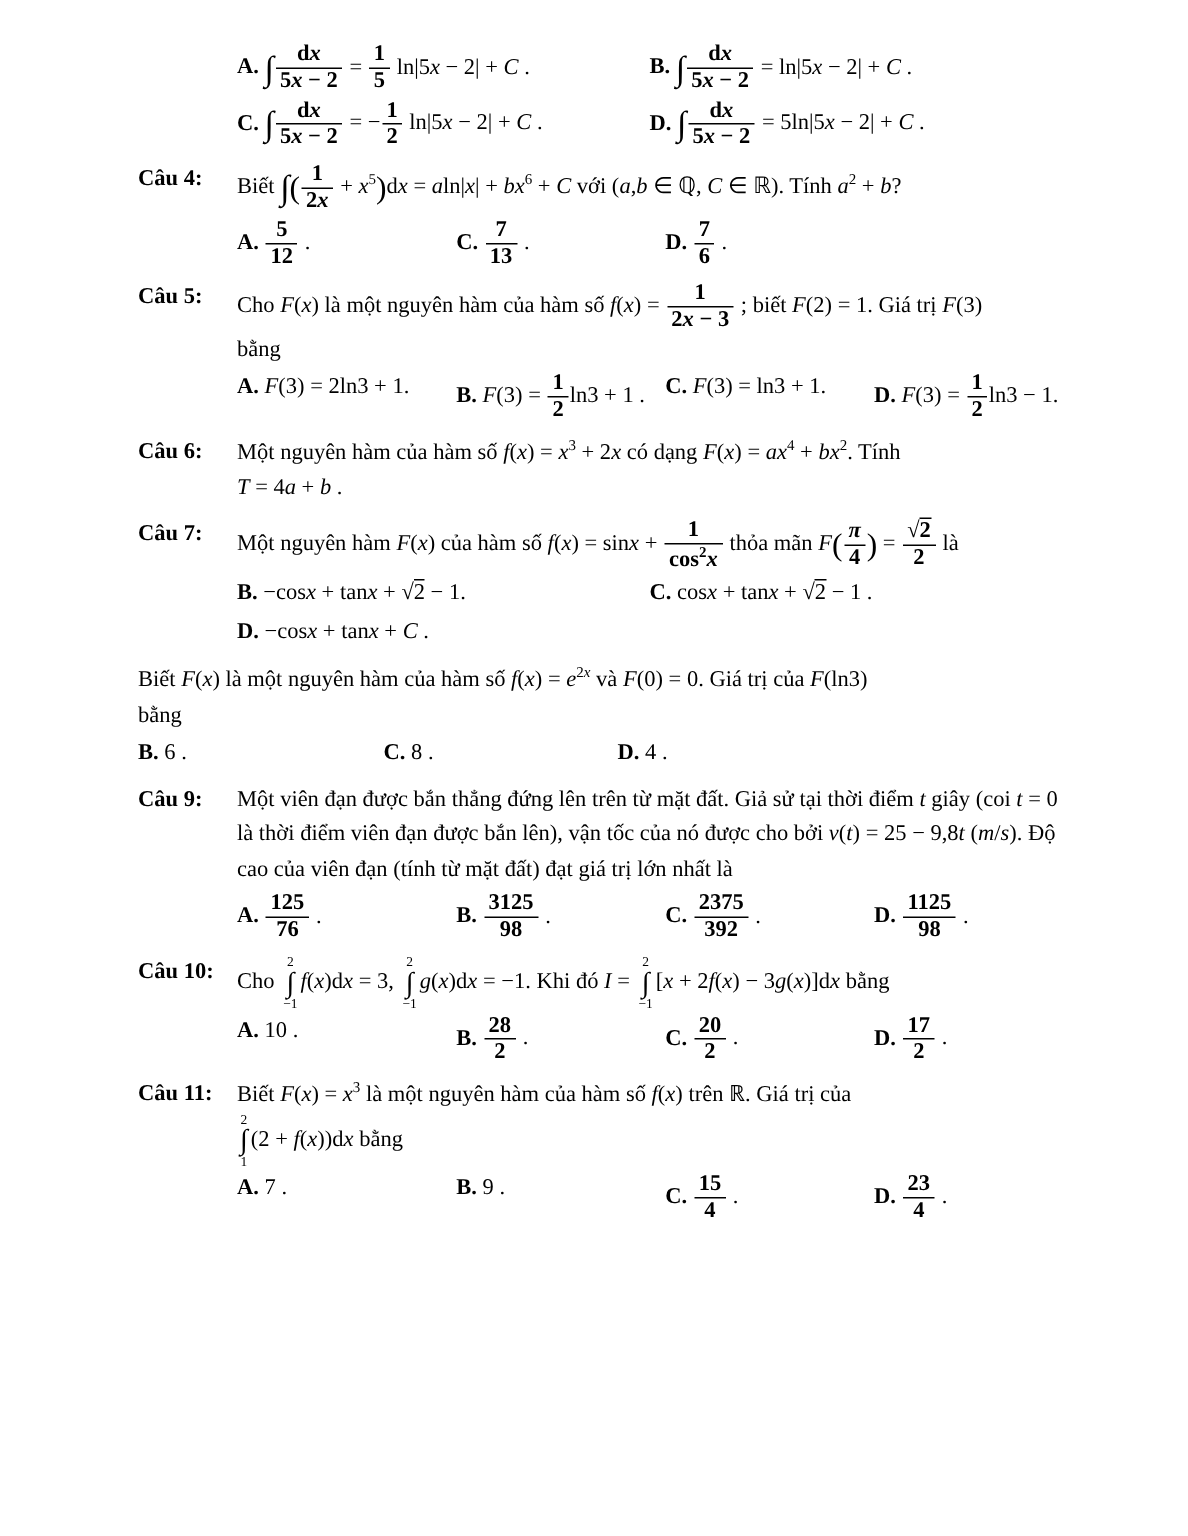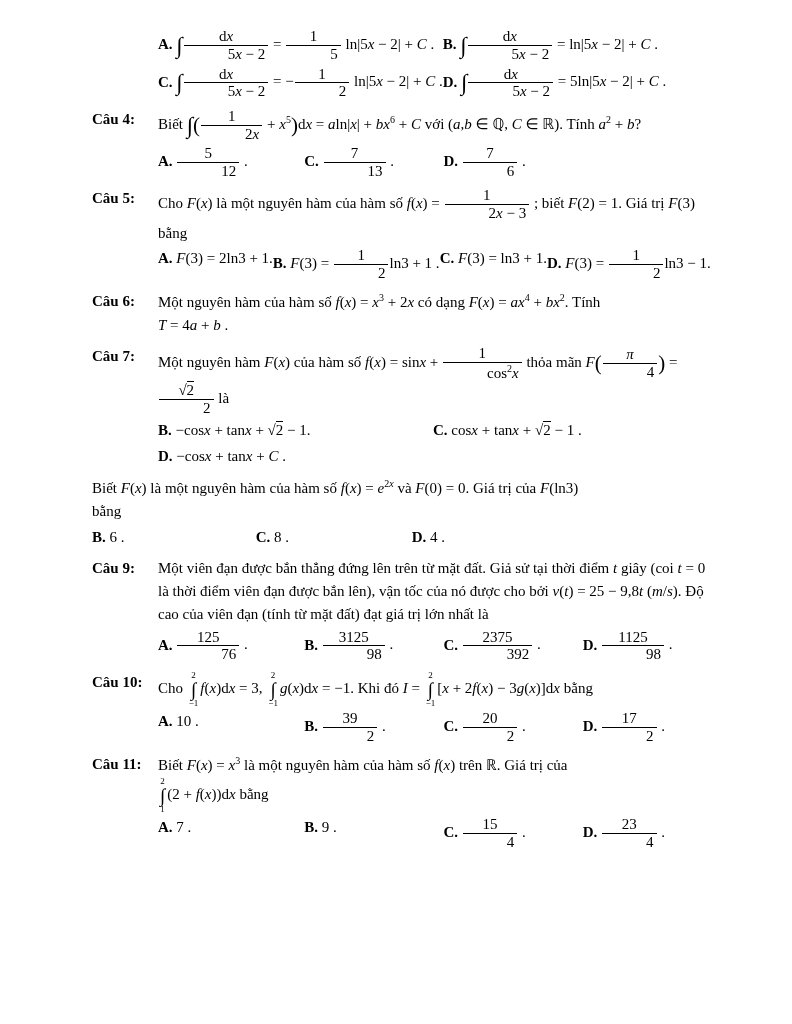--- a/index.html
+++ b/index.html
@@ -16,23 +16,23 @@
   .q-body { flex:1; }
   .q-text { }
   .opts { margin-top:2px; }
   .opts4 { display:grid; grid-template-columns:1.05fr 1fr 1fr 0.9fr; }
   .opts2 { display:grid; grid-template-columns:1fr 1fr; row-gap:3px; }
   .opt { white-space:nowrap; }
   .opt b { font-weight:bold; }
   
   i { font-style:italic; }
   sup { font-size:10px; }
-  .fr { display:inline-block; vertical-align:middle; text-align:center; line-height:1.12; padding:0 1px; }
+  .fr { display:inline-block; vertical-align:middle; text-align:center; line-height:1.12; padding:0 1px;font-weight:bold; }
   .fr > .nu { display:block; border-bottom:1px solid #000; padding:0 3px; }
-  .fr > .de { display:block; padding:0 3px;margin-left:41px; }
+  .fr > .de { display:block; padding:0 3px; }
   .ig { font-size:23px; vertical-align:-4px; font-style:normal; line-height:1; }
   .bp { font-size:21px; vertical-align:-3px; line-height:1; }
   .di { display:inline-flex; flex-direction:column; align-items:center; vertical-align:middle; line-height:1; margin:0 2px; }
   .di .lim { font-size:9px; }
   .di .sg { font-size:19px; }
   .sq { white-space:nowrap; }
   .sq .rad { border-top:1px solid #000; }
 </style>
 </head>
 <body>
@@ -130,21 +130,21 @@
             <span class="lim">2</span>
             <span class="sg">∫</span>
             <span class="lim">−1</span>
           </span><i>g</i>(<i>x</i>)d<i>x</i> = −1. Khi đó <i>I</i> = <span class="di">
             <span class="lim">2</span>
             <span class="sg">∫</span>
             <span class="lim">−1</span>
           </span>[<i>x</i> + 2<i>f</i>(<i>x</i>) − 3<i>g</i>(<i>x</i>)]d<i>x</i> bằng</div>
       <div class="opts opts4">
         <div class="opt"><b>A.</b> <span>10 .</span></div>
-        <div class="opt"><b>B.</b> <span><span class="fr"><span class="nu">39</span><span class="de">2</span></span> .</span></div>
+        <div class="opt"><b>B.</b> <span><span class="fr"><span class="nu">28</span><span class="de">2</span></span> .</span></div>
         <div class="opt"><b>C.</b> <span><span class="fr"><span class="nu">20</span><span class="de">2</span></span> .</span></div>
         <div class="opt"><b>D.</b> <span><span class="fr"><span class="nu">17</span><span class="de">2</span></span> .</span></div>
       </div>
     </div>
   </div>
 
   <div class="q">
     <div class="q-label">Câu 11:</div>
     <div class="q-body">
       <div class="q-text">Biết <i>F</i>(<i>x</i>) = <i>x</i><sup>3</sup> là một nguyên hàm của hàm số <i>f</i>(<i>x</i>) trên ℝ. Giá trị của<br><span class="di">

